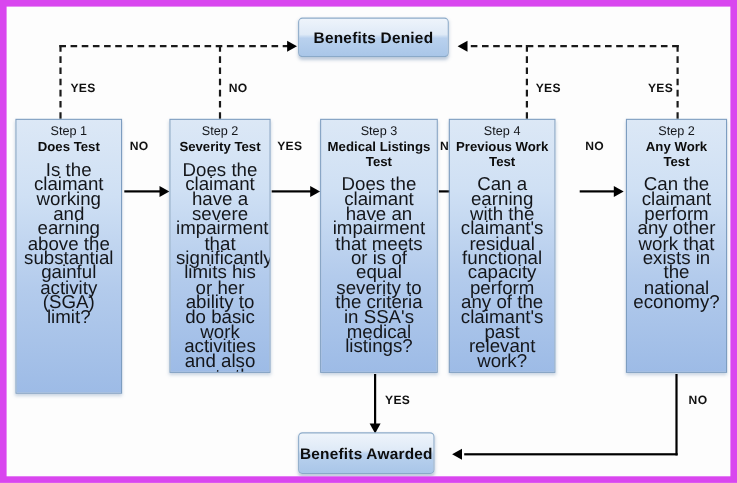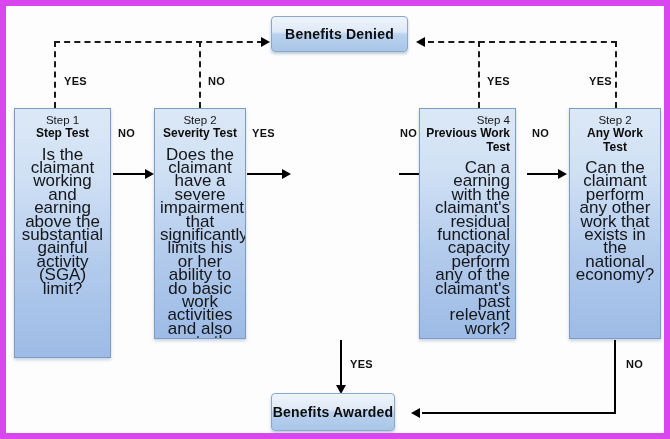--- a/index.html
+++ b/index.html
@@ -143,44 +143,49 @@
 
   <div class="dash-h" style="left:422px; top:35px; width:189px;"></div>
   <div class="arrow arrow-left" style="left:410px; top:31px;"></div>
   <div class="dash-v" style="left:472px; top:35px; height:67px;"></div>
   <span class="edge-label" style="left:481px; top:69px;">YES</span>
   <div class="dash-v" style="left:609px; top:35px; height:67px;"></div>
   <span class="edge-label" style="left:583px; top:69px;">YES</span>
 
   <div class="step" style="left:8px; top:102px; width:97px; height:250px;">
     <div class="step-num">Step 1</div>
-    <div class="step-title">Step Test</div>
+    <div class="step-title">Does Test</div>
     <div class="step-body">Is the claimant working and earning above the substantial gainful activity (SGA) limit?</div>
   </div>
 
   <div class="solid-h" style="left:107px; top:167px; width:33px;"></div>
   <div class="arrow arrow-right" style="left:139px; top:163px;"></div>
   <span class="edge-label" style="left:112px; top:121px;">NO</span>
 
   <div class="step" style="left:148px; top:102px; width:92px; height:231px;">
     <div class="step-num">Step 2</div>
     <div class="step-title">Severity Test</div>
     <div class="step-body">Does the claimant have a severe impairment that significantly limits his or her ability to do basic work activities and also meets the duration requirement?</div>
   </div>
 
   <div class="solid-h" style="left:241px; top:167px; width:36px;"></div>
   <div class="arrow arrow-right" style="left:276px; top:163px;"></div>
   <span class="edge-label" style="left:246px; top:121px;">YES</span>
 
+  <div class="step" style="left:285px; top:102px; width:107px; height:231px;">
+    <div class="step-num">Step 3</div>
+    <div class="step-title">Medical Listings Test</div>
+    <div class="step-body">Does the claimant have an impairment that meets or is of equal severity to the criteria in SSA's medical listings?</div>
+  </div>
 
   <div class="solid-h" style="left:393px; top:167px; width:24px;"></div>
   <div class="arrow arrow-right" style="left:415px; top:163px;"></div>
   <span class="edge-label" style="left:394px; top:121px;">NO</span>
 
-  <div class="step" style="left:413px; top:102px; width:97px; height:231px;text-align:right;">
+  <div class="step" style="left:402px; top:102px; width:97px; height:231px;">
     <div class="step-num">Step 4</div>
     <div class="step-title">Previous Work Test</div>
     <div class="step-body">Can a earning with the claimant's residual functional capacity perform any of the claimant's past relevant work?</div>
   </div>
 
   <div class="solid-h" style="left:521px; top:167px; width:33px;"></div>
   <div class="arrow arrow-right" style="left:552px; top:163px;"></div>
   <span class="edge-label" style="left:526px; top:121px;">NO</span>
 
   <div class="step" style="left:563px; top:102px; width:92px; height:231px;">

